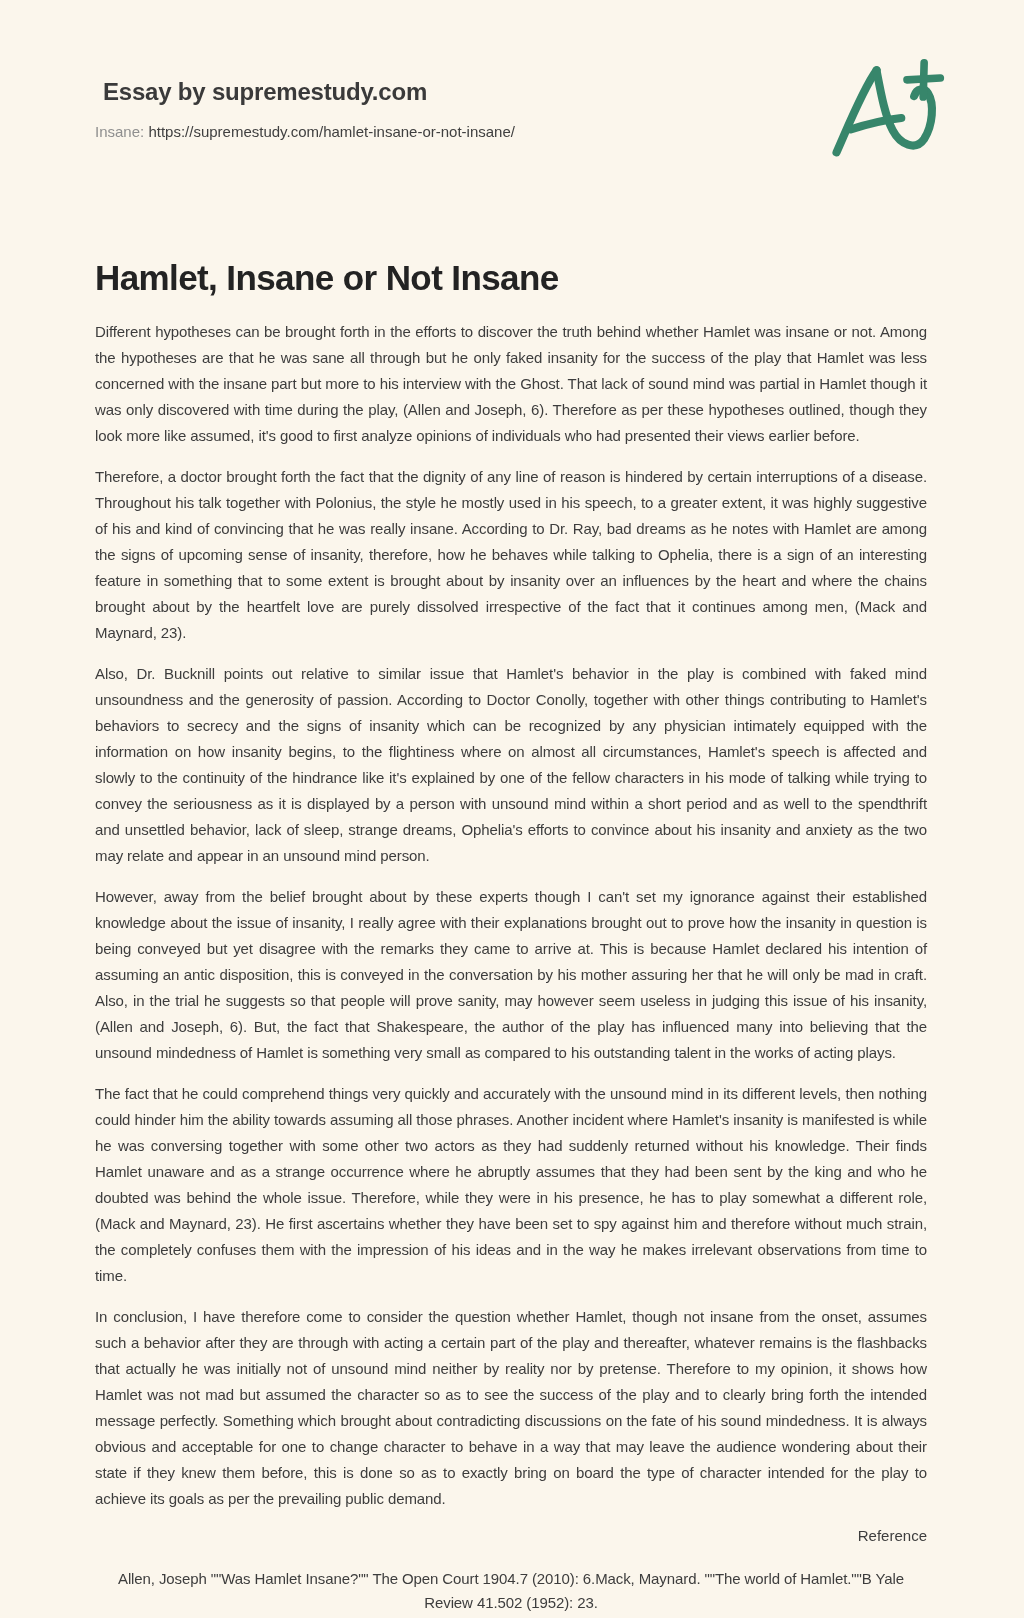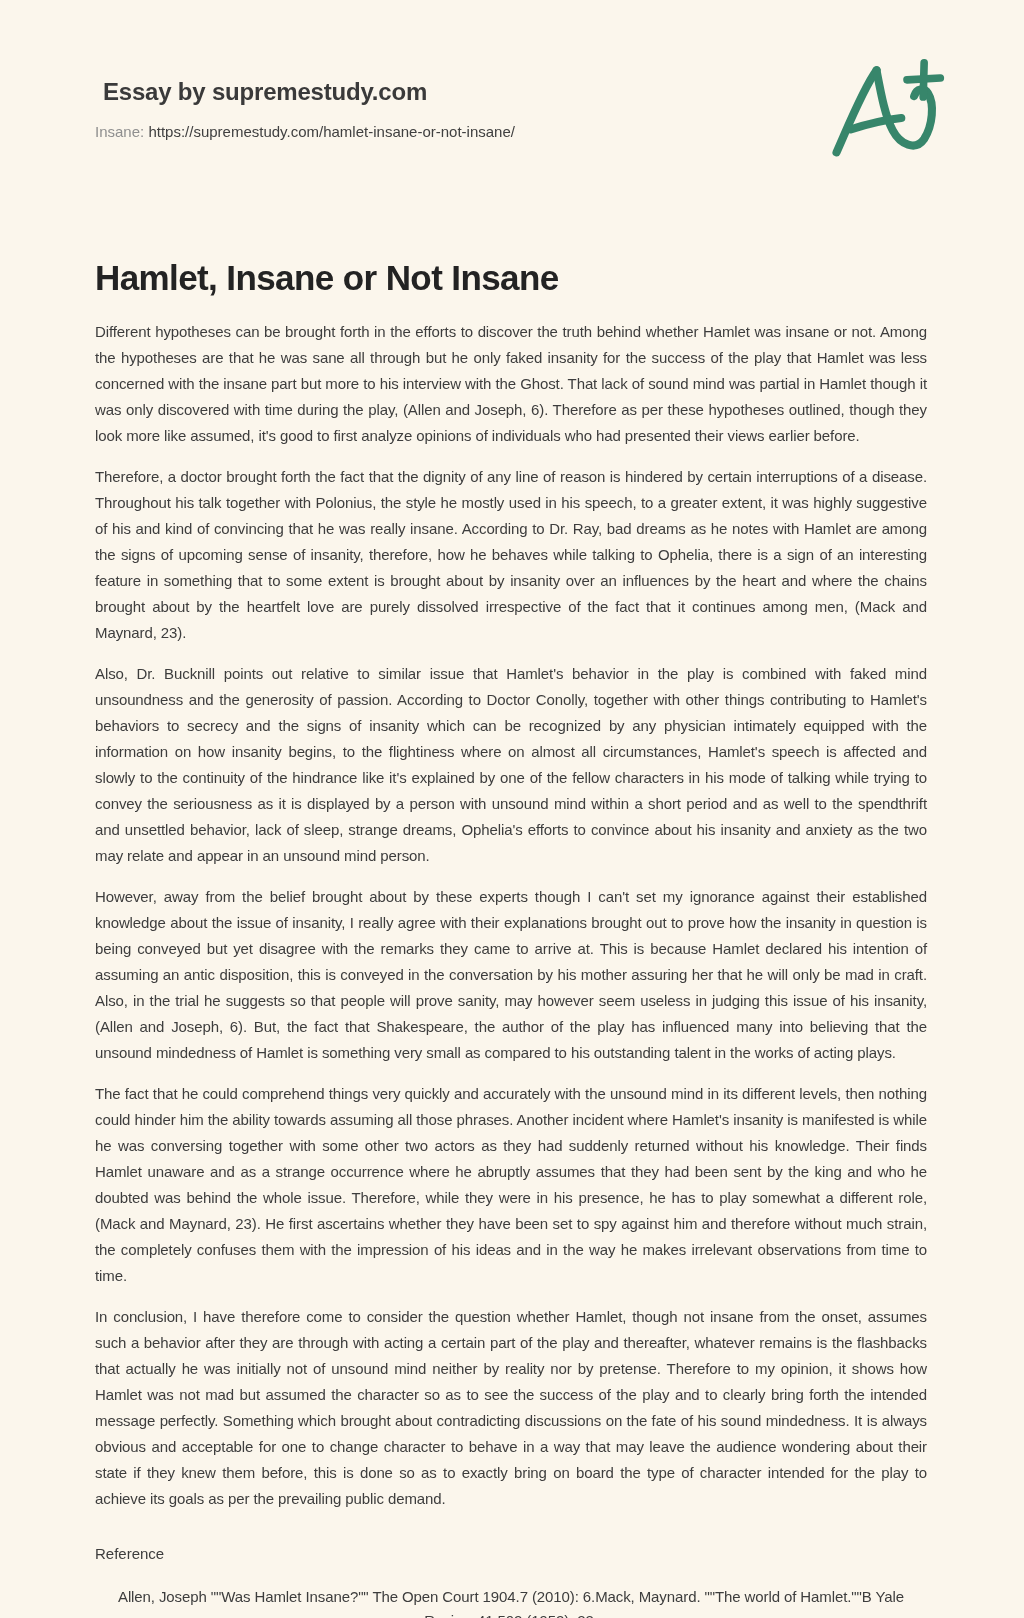--- a/index.html
+++ b/index.html
@@ -53,22 +53,22 @@
     line-height: 26px;
     color: #3d3d3d;
     text-align: justify;
     margin: 15px 0 0 0;
     letter-spacing: -0.1px;
   }
   .essay-body p:first-child {
     margin-top: 21px;
   }
   .reference-heading {
-    text-align: left;
-    margin: 33px 0 0 0;
+    text-align: right;
+    margin: 15px 0 0 0;
     font-size: 15px;
     font-weight: normal;
     color: #3d3d3d;
   }
   .reference-citation {
     text-align: center;
     margin: 23px 0 0 0;
     font-size: 15px;
     line-height: 23.5px;
     color: #3d3d3d;

